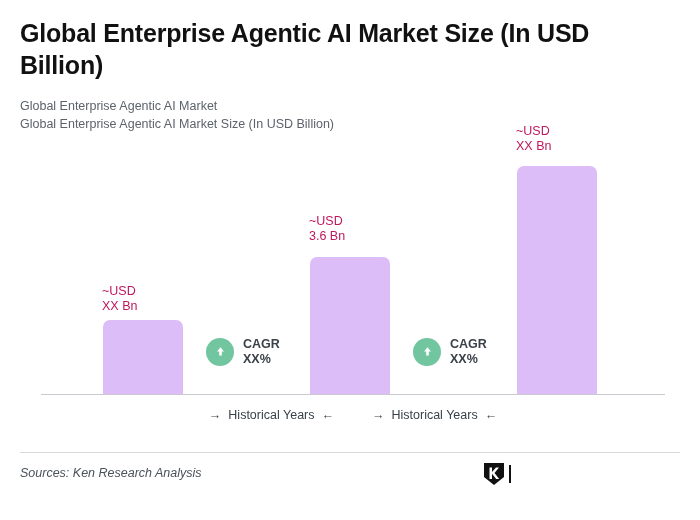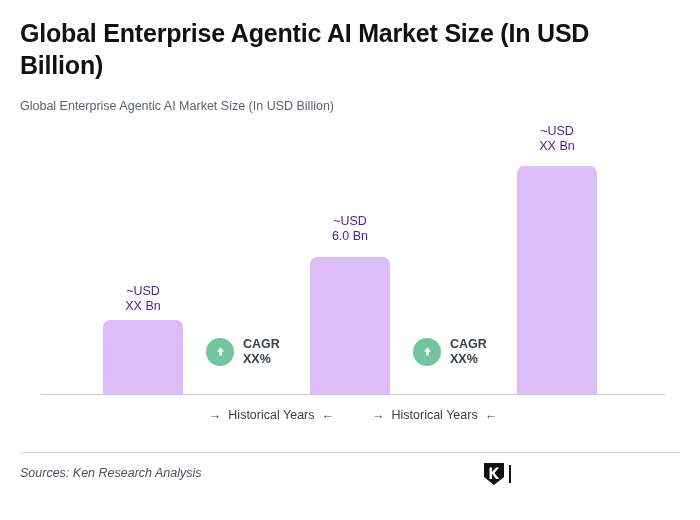--- a/index.html
+++ b/index.html
@@ -65,23 +65,22 @@
   }
   .bar {
     position: absolute;
     background: #dcbdf7;
     border-top-left-radius: 7px;
     border-top-right-radius: 7px;
   }
   .bar-label {
     position: absolute;
     font-size: 12.5px;
-    color: #4c1d95;
+    color: #be185d;
     line-height: 14.5px;
-    text-align: center;
     white-space: nowrap;
   }
 
   
   .cagr {
     position: absolute;
     display: flex;
     align-items: center;
     gap: 9px;
     font-weight: bold;
@@ -181,20 +180,21 @@
   }
 </style>
 </head>
 <body>
 
 <div class="card">
 
   <div class="title">Global Enterprise Agentic AI Market Size (In USD Billion)</div>
 
   <div class="subtitle-block">
+    <div class="subtitle">Global Enterprise Agentic AI Market</div>
     <div class="subtitle">Global Enterprise Agentic AI Market Size (In USD Billion)</div>
   </div>
 
   <div class="plot">
 
     <div class="bar-label" style="left:102px; top:284px; width:82px;">
       <div>~USD</div>
       <div>XX Bn</div>
     </div>
     <div class="bar" style="left:103px; top:320px; width:80px; height:75px;"></div>
@@ -206,21 +206,21 @@
         </svg>
       </span>
       <span class="cagr-text">
         <span>CAGR</span><br>
         <span>XX%</span>
       </span>
     </div>
 
     <div class="bar-label" style="left:309px; top:214px; width:82px;">
       <div>~USD</div>
-      <div>6.0 Bn</div>
+      <div>3.6 Bn</div>
     </div>
     <div class="bar" style="left:310px; top:257px; width:80px; height:138px;"></div>
 
     <div class="cagr" style="left:413px; top:337px;">
       <span class="cagr-circle">
         <svg width="13" height="13" viewBox="0 0 13 13" aria-hidden="true">
           <path d="M6.5 2.3 L10 6.4 L7.8 6.4 L7.8 10.6 L5.2 10.6 L5.2 6.4 L3 6.4 Z" fill="#ffffff"></path>
         </svg>
       </span>
       <span class="cagr-text">

